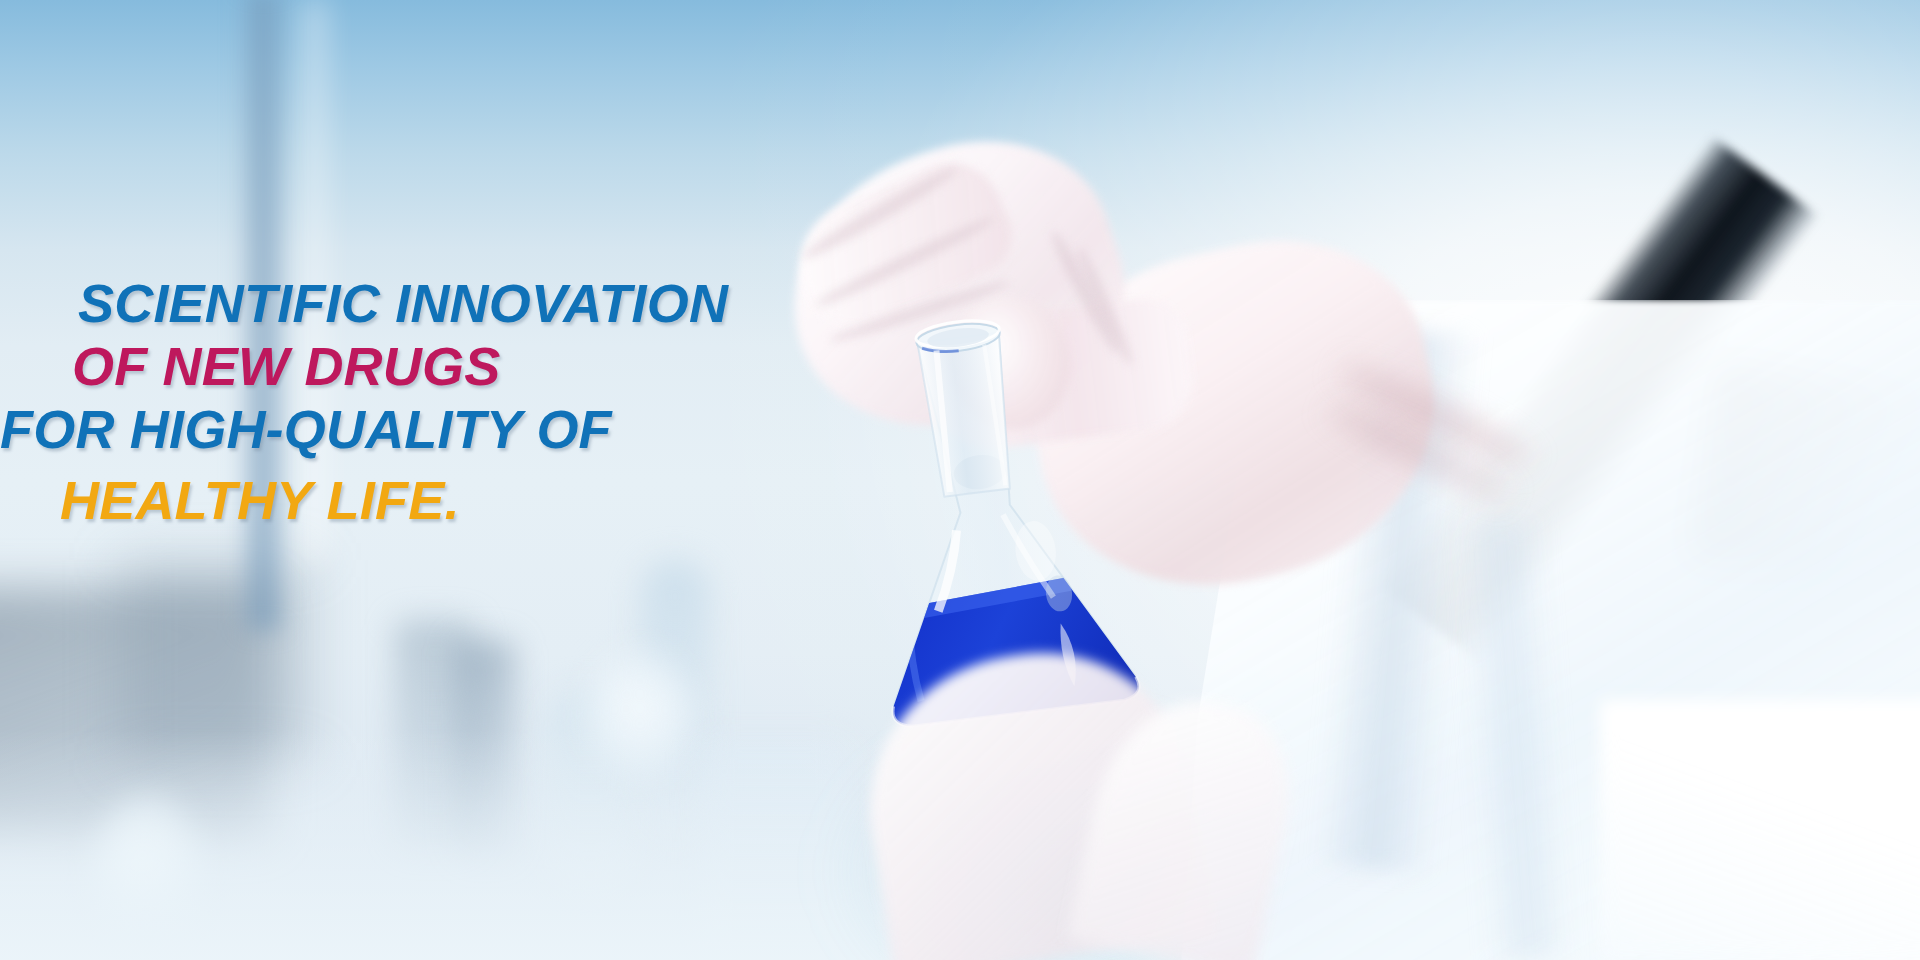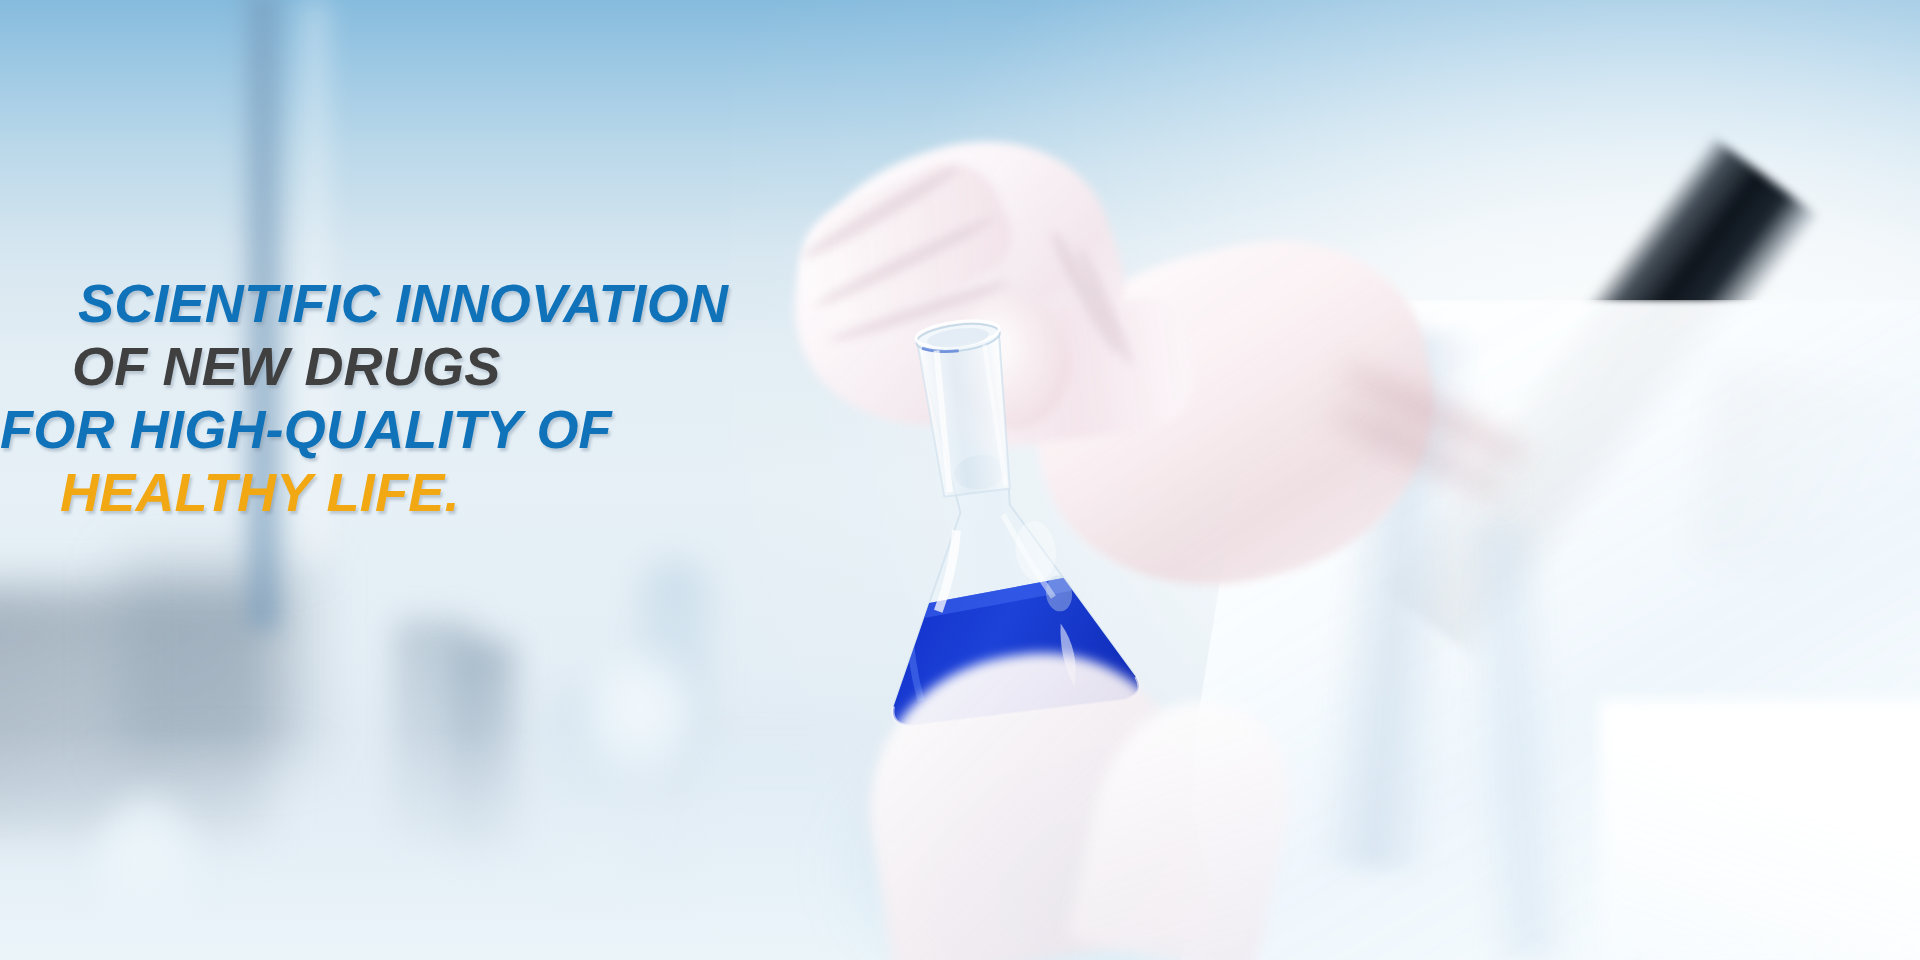--- a/index.html
+++ b/index.html
@@ -313,21 +313,21 @@
     font-weight: bold;
     font-style: italic;
     letter-spacing: 0.2px;
     line-height: 63px;
     white-space: nowrap;
     text-shadow: 2px 3px 3px rgba(120,140,160,0.40);
   }
   .hl-1 { color: #1072b8; margin-left: 78px; }
   .hl-2 { color: #f2a812; margin-left: 72px; }
   .hl-3 { color: #1072b8; }
-  .hl-4 { color: #f2a812; margin-left: 60px; }
+  .hl-4 { color: #f2a812; margin-left: 60px; margin-top: 8px; }
 </style>
 </head>
 <body>
 
 <div id="banner">
 
   <div class="bg-base"></div>
   <div class="bg-shelf"></div>
   <div class="bg-shelf2"></div>
   <div class="bottle b1"></div>
@@ -420,21 +420,21 @@
 
       <path d="M 122 44 L 118 186" stroke="#ffffff" stroke-width="6" opacity="0.72"></path>
       <path d="M 170 44 L 174 186" stroke="#ffffff" stroke-width="4" opacity="0.5"></path>
 
       <path d="M 36 392 Q 30 410 52 414 L 266 414 Q 288 410 280 392" fill="none" stroke="#ffffff" stroke-width="3" opacity="0.6"></path>
     </svg>
   </div>
 
   <div class="headline">
     <div class="hl-line hl-1" style="color: rgb(16, 114, 184);">SCIENTIFIC INNOVATION</div>
-    <div class="hl-line hl-2" style="color: #404040;">OF NEW DRUGS</div>
+    <div class="hl-line hl-2" style="color: #be185d;">OF NEW DRUGS</div>
     <div class="hl-line hl-3" style="color: rgb(16, 114, 184);">FOR HIGH-QUALITY OF</div>
     <div class="hl-line hl-4" style="color: rgb(242, 168, 18);">HEALTHY LIFE.</div>
   </div>
 
   <div class="glove-lower"></div>
   <div class="glove-lower2"></div>
 
 </div>
 
 </body></html>

